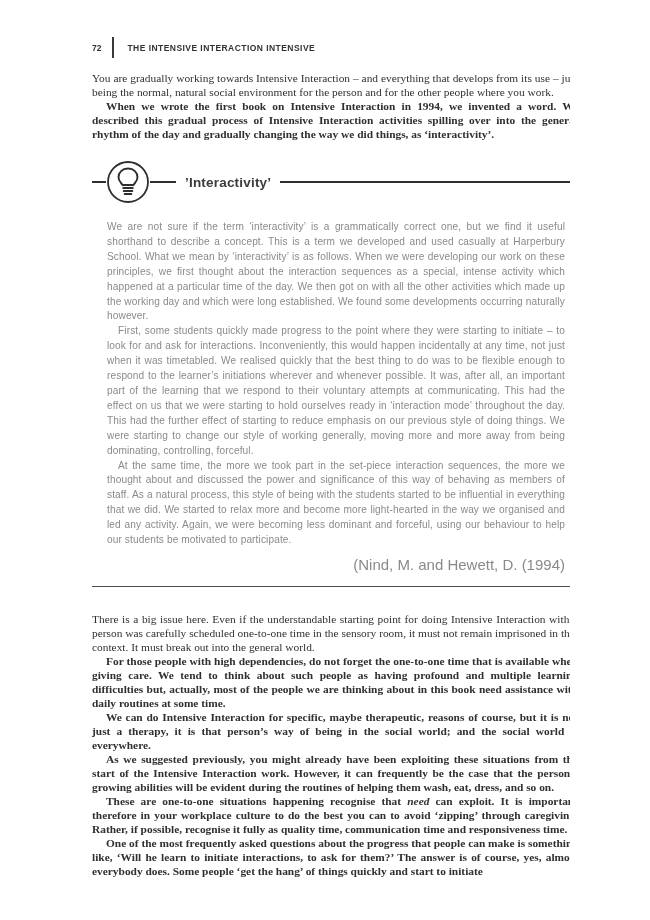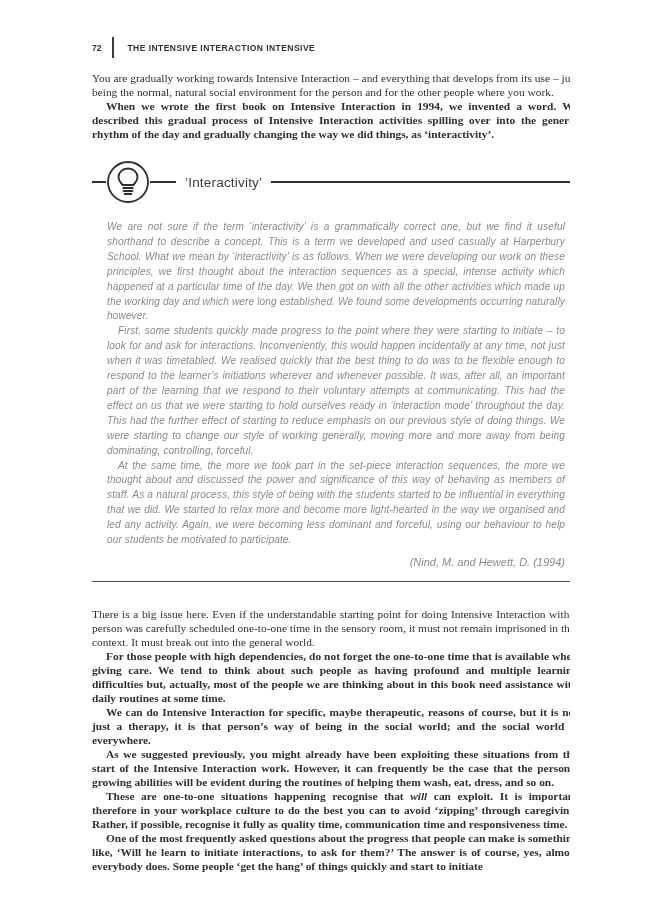--- a/index.html
+++ b/index.html
@@ -59,42 +59,42 @@
   .seg-c { flex: 1; }
   .icon-wrap {
     width: 44px;
     height: 44px;
     flex: 0 0 44px;
   }
   .icon-wrap svg { display: block; width: 44px; height: 44px; }
   .callout-title {
     margin: 0 9px;
     font-family: "Liberation Sans", sans-serif;
-    font-weight: normal;
+    font-weight: bold;
     font-size: 13.5px;
     letter-spacing: 0.2px;
     color: #3c3c3c;
     white-space: nowrap;
   }
 
-  .quote-block { margin: 12px 13px 0 15px; font-style: italic; }
+  .quote-block { margin: 12px 13px 0 15px; }
   .quote-p {
     margin: 0;
     font-family: "Liberation Sans", sans-serif;
     font-size: 10.1px;
     line-height: 14.9px;
     letter-spacing: 0.12px;
     text-align: justify;
     color: #8a8a8a;
   }
   .quote-p.qindent { text-indent: 11px; }
   .attribution {
     margin: 8px 0 0 0;
     font-family: "Liberation Sans", sans-serif;
-    font-size: 11px;
+    font-size: 15px;
     color: #8a8a8a;
     text-align: right;
   }
 
   .section-rule {
     border: none;
     height: 1px;
     background: #4d4d4d;
     margin: 13px 0 0 0;
   }
@@ -139,18 +139,18 @@
       <p class="attribution">(Nind, M. and Hewett, D. (1994)</p>
     </div>
 
     <hr class="section-rule">
 
     <div class="body-block">
       <p class="body-p">There is a big issue here. Even if the understandable starting point for doing Intensive Interaction with a person was carefully scheduled one-to-one time in the sensory room, it must not remain imprisoned in that context. It must break out into the general world.</p>
       <p class="body-p bindent">For those people with high dependencies, do not forget the one-to-one time that is available when giving care. We tend to think about such people as having profound and multiple learning difficulties but, actually, most of the people we are thinking about in this book need assistance with daily routines at some time.</p>
       <p class="body-p bindent">We can do Intensive Interaction for specific, maybe therapeutic, reasons of course, but it is not just a therapy, it is that person’s way of being in the social world; and the social world is everywhere.</p>
       <p class="body-p bindent">As we suggested previously, you might already have been exploiting these situations from the start of the Intensive Interaction work. However, it can frequently be the case that the person’s growing abilities will be evident during the routines of helping them wash, eat, dress, and so on.</p>
-      <p class="body-p bindent"><span>These are one-to-one situations happening recognise that </span><em>will</em><span> can exploit. It is important therefore in your workplace culture to do the best you can to avoid ‘zipping’ through caregiving. Rather, if possible, recognise it fully as quality time, communication time and responsiveness time.</span></p>
+      <p class="body-p bindent"><span>These are one-to-one situations happening recognise that </span><em>need</em><span> can exploit. It is important therefore in your workplace culture to do the best you can to avoid ‘zipping’ through caregiving. Rather, if possible, recognise it fully as quality time, communication time and responsiveness time.</span></p>
       <p class="body-p bindent">One of the most frequently asked questions about the progress that people can make is something like, ‘Will he learn to initiate interactions, to ask for them?’ The answer is of course, yes, almost everybody does. Some people ‘get the hang’ of things quickly and start to initiate</p>
     </div>
 
   </main>
 </div>
 
 </body></html>

